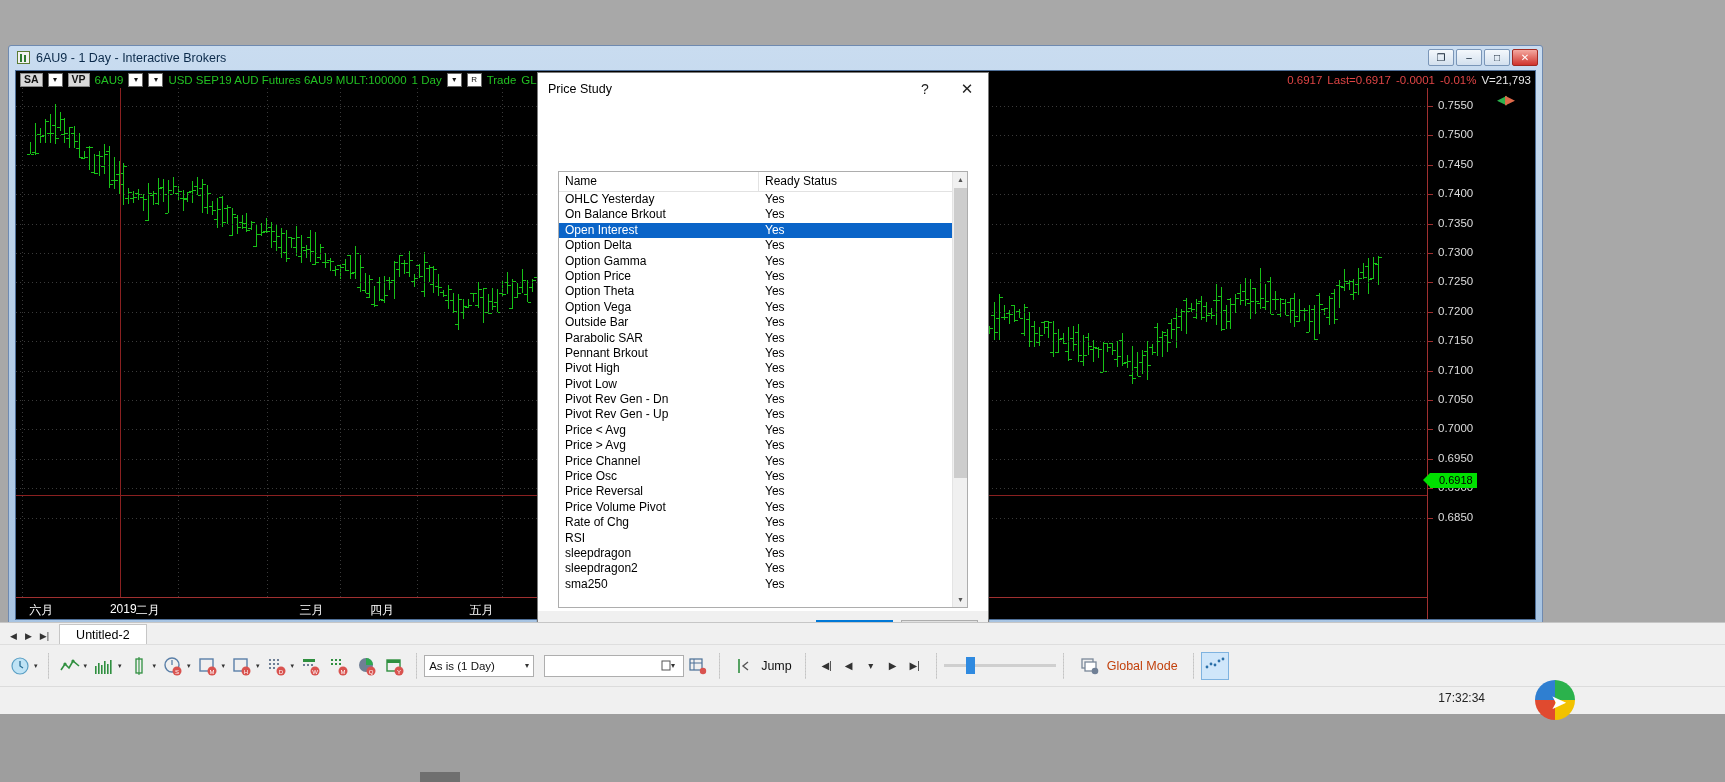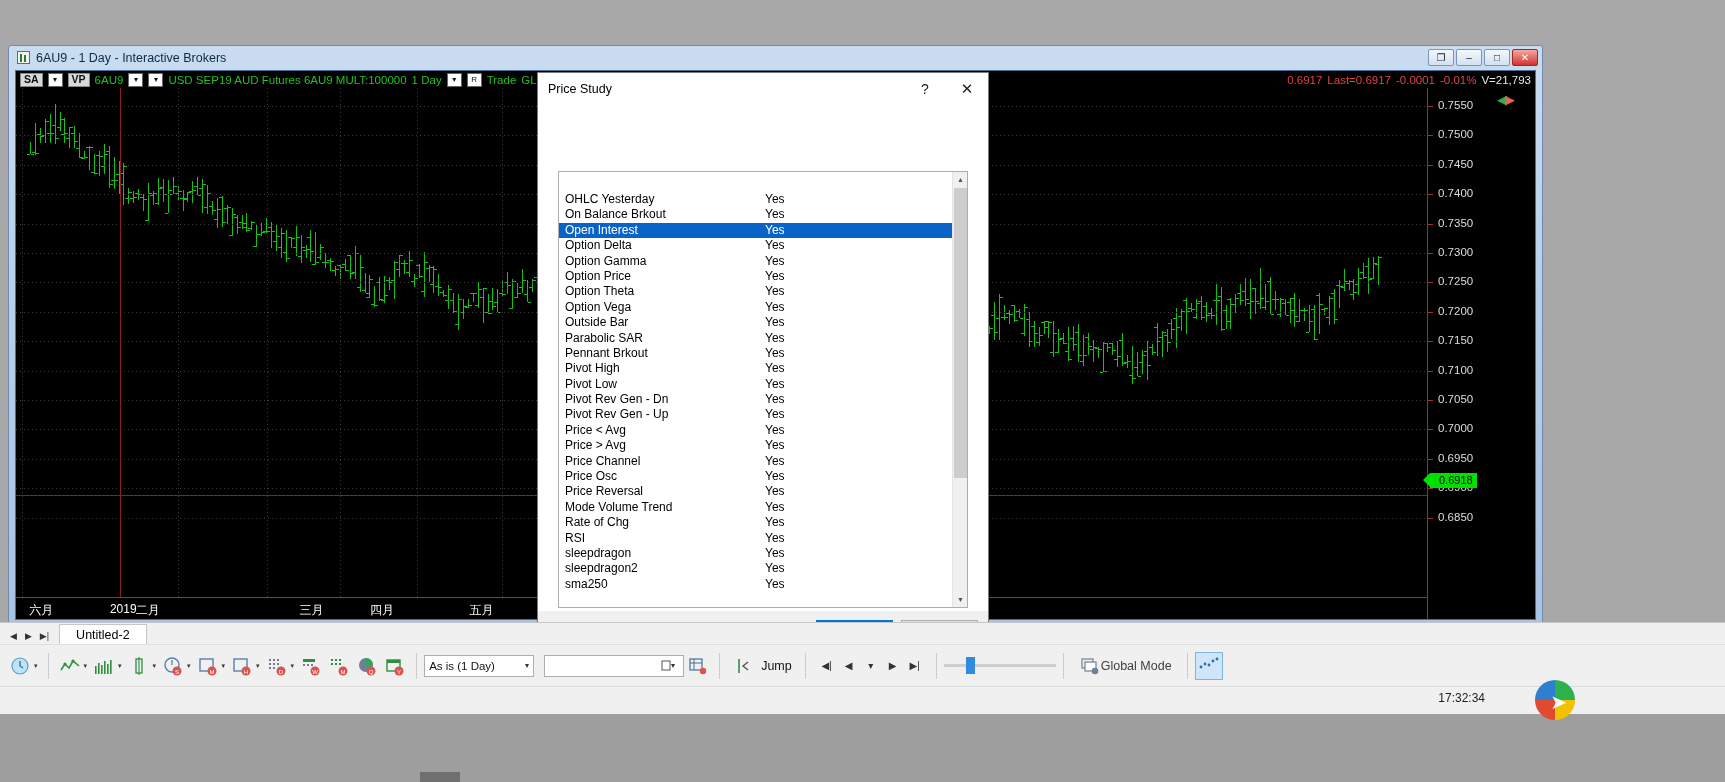--- a/index.html
+++ b/index.html
@@ -224,21 +224,21 @@
   }
   .combo .cv { color: #111; }
   .textfield {
     height: 22px; width: 140px; border: 1px solid #aeaeae; background: #fff;
     display: flex; align-items: center; justify-content: flex-end; padding-right: 4px;
   }
   .jump { display: flex; align-items: center; gap: 6px; font-size: 12.5px; color: #111; padding: 0 6px; }
   .slider { width: 112px; height: 18px; position: relative; display: flex; align-items: center; }
   .slider .track { width: 100%; height: 3px; background: #cfcfcf; }
   .slider .knob { position: absolute; left: 22px; width: 9px; height: 17px; background: #2f8ae0; }
-  .global-mode { display: flex; align-items: center; font-size: 12.5px; color: #404040; padding: 0 8px; }
+  .global-mode { display: flex; align-items: center; gap: 6px; font-size: 12.5px; color: #c2410c; padding: 0 8px; }
   .pressed-btn {
     width: 28px; height: 28px; background: #cfe6fa; border: 1px solid #7fb3e0;
     display: flex; align-items: center; justify-content: center;
   }
   .statusbar {
     position: absolute; left: 0; top: 686px; width: 1725px; height: 28px;
     background: #f0f0f0; border-top: 1px solid #dcdcdc;
   }
   .clock {
     position: absolute; right: 240px; top: 4px; font-size: 12px; color: #222;
@@ -1493,20 +1493,24 @@
       <span class="dlg-title-text">Price Study</span>
       <div class="dlg-title-btns">
         <div class="dlg-tb">?</div>
         <div class="dlg-tb x">✕</div>
       </div>
     </div>
 
     <div class="dlg-body">
 
       <div class="list-frame">
+        <div class="list-head">
+          <div class="hc name">Name</div>
+          <div class="hc status">Ready Status</div>
+        </div>
         <div class="rows" id="study-rows">
             <div class="row">
               <div class="c-name">OHLC Yesterday</div>
               <div class="c-status">Yes</div>
             </div>
             <div class="row">
               <div class="c-name">On Balance Brkout</div>
               <div class="c-status">Yes</div>
             </div>
             <div class="row sel">
@@ -1575,21 +1579,21 @@
             </div>
             <div class="row">
               <div class="c-name">Price Osc</div>
               <div class="c-status">Yes</div>
             </div>
             <div class="row">
               <div class="c-name">Price Reversal</div>
               <div class="c-status">Yes</div>
             </div>
             <div class="row">
-              <div class="c-name">Mode Volume Trend</div>
+              <div class="c-name">Price Volume Pivot</div>
               <div class="c-status">Yes</div>
             </div>
             <div class="row">
               <div class="c-name">Rate of Chg</div>
               <div class="c-status">Yes</div>
             </div>
             <div class="row">
               <div class="c-name">RSI</div>
               <div class="c-status">Yes</div>
             </div>

